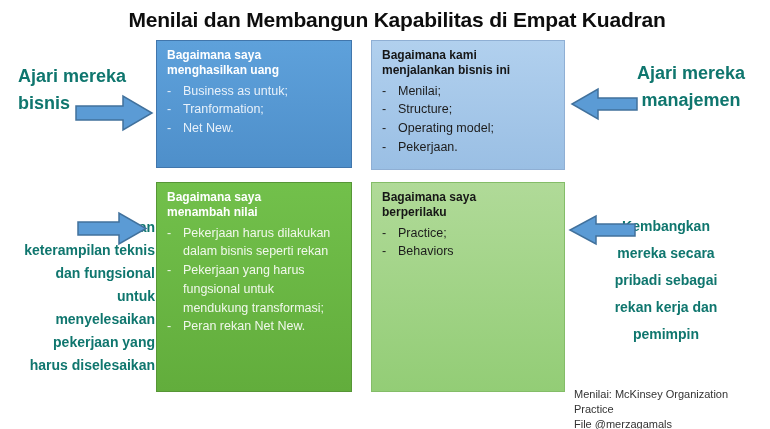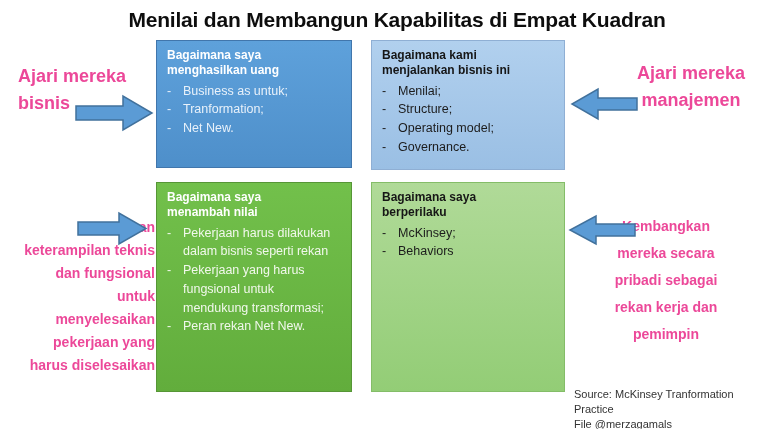--- a/index.html
+++ b/index.html
@@ -28,21 +28,21 @@
   .light-text .quad-heading{color:#ffffff;}
   .dark-text .quad-heading{color:#161616;}
   .bullets{margin-top:3px;}
   .bullet-row{display:flex;font-size:12.5px;line-height:1.5;}
   .light-text .bullet-row{color:#e8f1fa;}
   .dark-text .bullet-row{color:#1c1c1c;}
   .quad-bl .bullet-row{color:#f1f8ec;}
   .bullet-dash{width:16px;flex:0 0 16px;}
   .bullet-text{flex:1;}
   .side-label{
-    position:absolute;font-weight:bold;color:#ec4899;white-space:pre-line;
+    position:absolute;font-weight:bold;color:#0f766e;white-space:pre-line;
   }
   .label-left-top{left:18px;top:63px;width:140px;font-size:18px;line-height:27px;text-align:left;}
   .label-left-bottom{left:7px;top:216px;width:148px;font-size:14px;line-height:23px;text-align:right;}
   .label-right-top{left:622px;top:60px;width:138px;font-size:18px;line-height:27px;text-align:center;}
   .label-right-bottom{left:582px;top:213px;width:168px;font-size:14px;line-height:27px;text-align:center;}
   .arrow{position:absolute;}
   .source{
     position:absolute;left:574px;top:387px;width:190px;
     font-size:11px;line-height:15px;color:#333333;text-align:left;
   }
@@ -91,21 +91,21 @@
           <span class="bullet-text">Structure;</span>
         </div>
 
         <div class="bullet-row">
           <span class="bullet-dash">-</span>
           <span class="bullet-text">Operating model;</span>
         </div>
 
         <div class="bullet-row">
           <span class="bullet-dash">-</span>
-          <span class="bullet-text">Governance.</span>
+          <span class="bullet-text">Pekerjaan.</span>
         </div>
       </div>
   </div>
 
   <div class="quad quad-bl light-text">
     <div class="quad-heading">Bagaimana saya
 menambah nilai</div>
     <div class="bullets">
 
         <div class="bullet-row">
@@ -125,21 +125,21 @@
       </div>
   </div>
 
   <div class="quad quad-br dark-text">
     <div class="quad-heading">Bagaimana saya
 berperilaku</div>
     <div class="bullets">
 
         <div class="bullet-row">
           <span class="bullet-dash">-</span>
-          <span class="bullet-text">McKinsey;</span>
+          <span class="bullet-text">Practice;</span>
         </div>
 
         <div class="bullet-row">
           <span class="bullet-dash">-</span>
           <span class="bullet-text">Behaviors</span>
         </div>
       </div>
   </div>
 
   <div class="side-label label-left-top">Ajari mereka
@@ -166,17 +166,17 @@
     <polygon points="1,11 42,11 42,2 69,17.5 42,33 42,24 1,24" fill="#5B9BD5" stroke="#41719C" stroke-width="1.5"></polygon>
   </svg>
   <svg class="arrow" style="left:570px;top:87px;" width="68" height="34" viewBox="0 0 68 34">
     <polygon points="67,11 28,11 28,2 2,17 28,32 28,23 67,23" fill="#5B9BD5" stroke="#41719C" stroke-width="1.5"></polygon>
   </svg>
   <svg class="arrow" style="left:568px;top:214px;" width="68" height="32" viewBox="0 0 68 32">
     <polygon points="67,10 28,10 28,2 2,16 28,30 28,22 67,22" fill="#5B9BD5" stroke="#41719C" stroke-width="1.5"></polygon>
   </svg>
 
   <div class="source">
-    <div>Source: McKinsey Tranformation Practice</div>
+    <div>Menilai: McKinsey Organization Practice</div>
     <div>File @merzagamals</div>
   </div>
 
 </div>
 
 </body></html>

